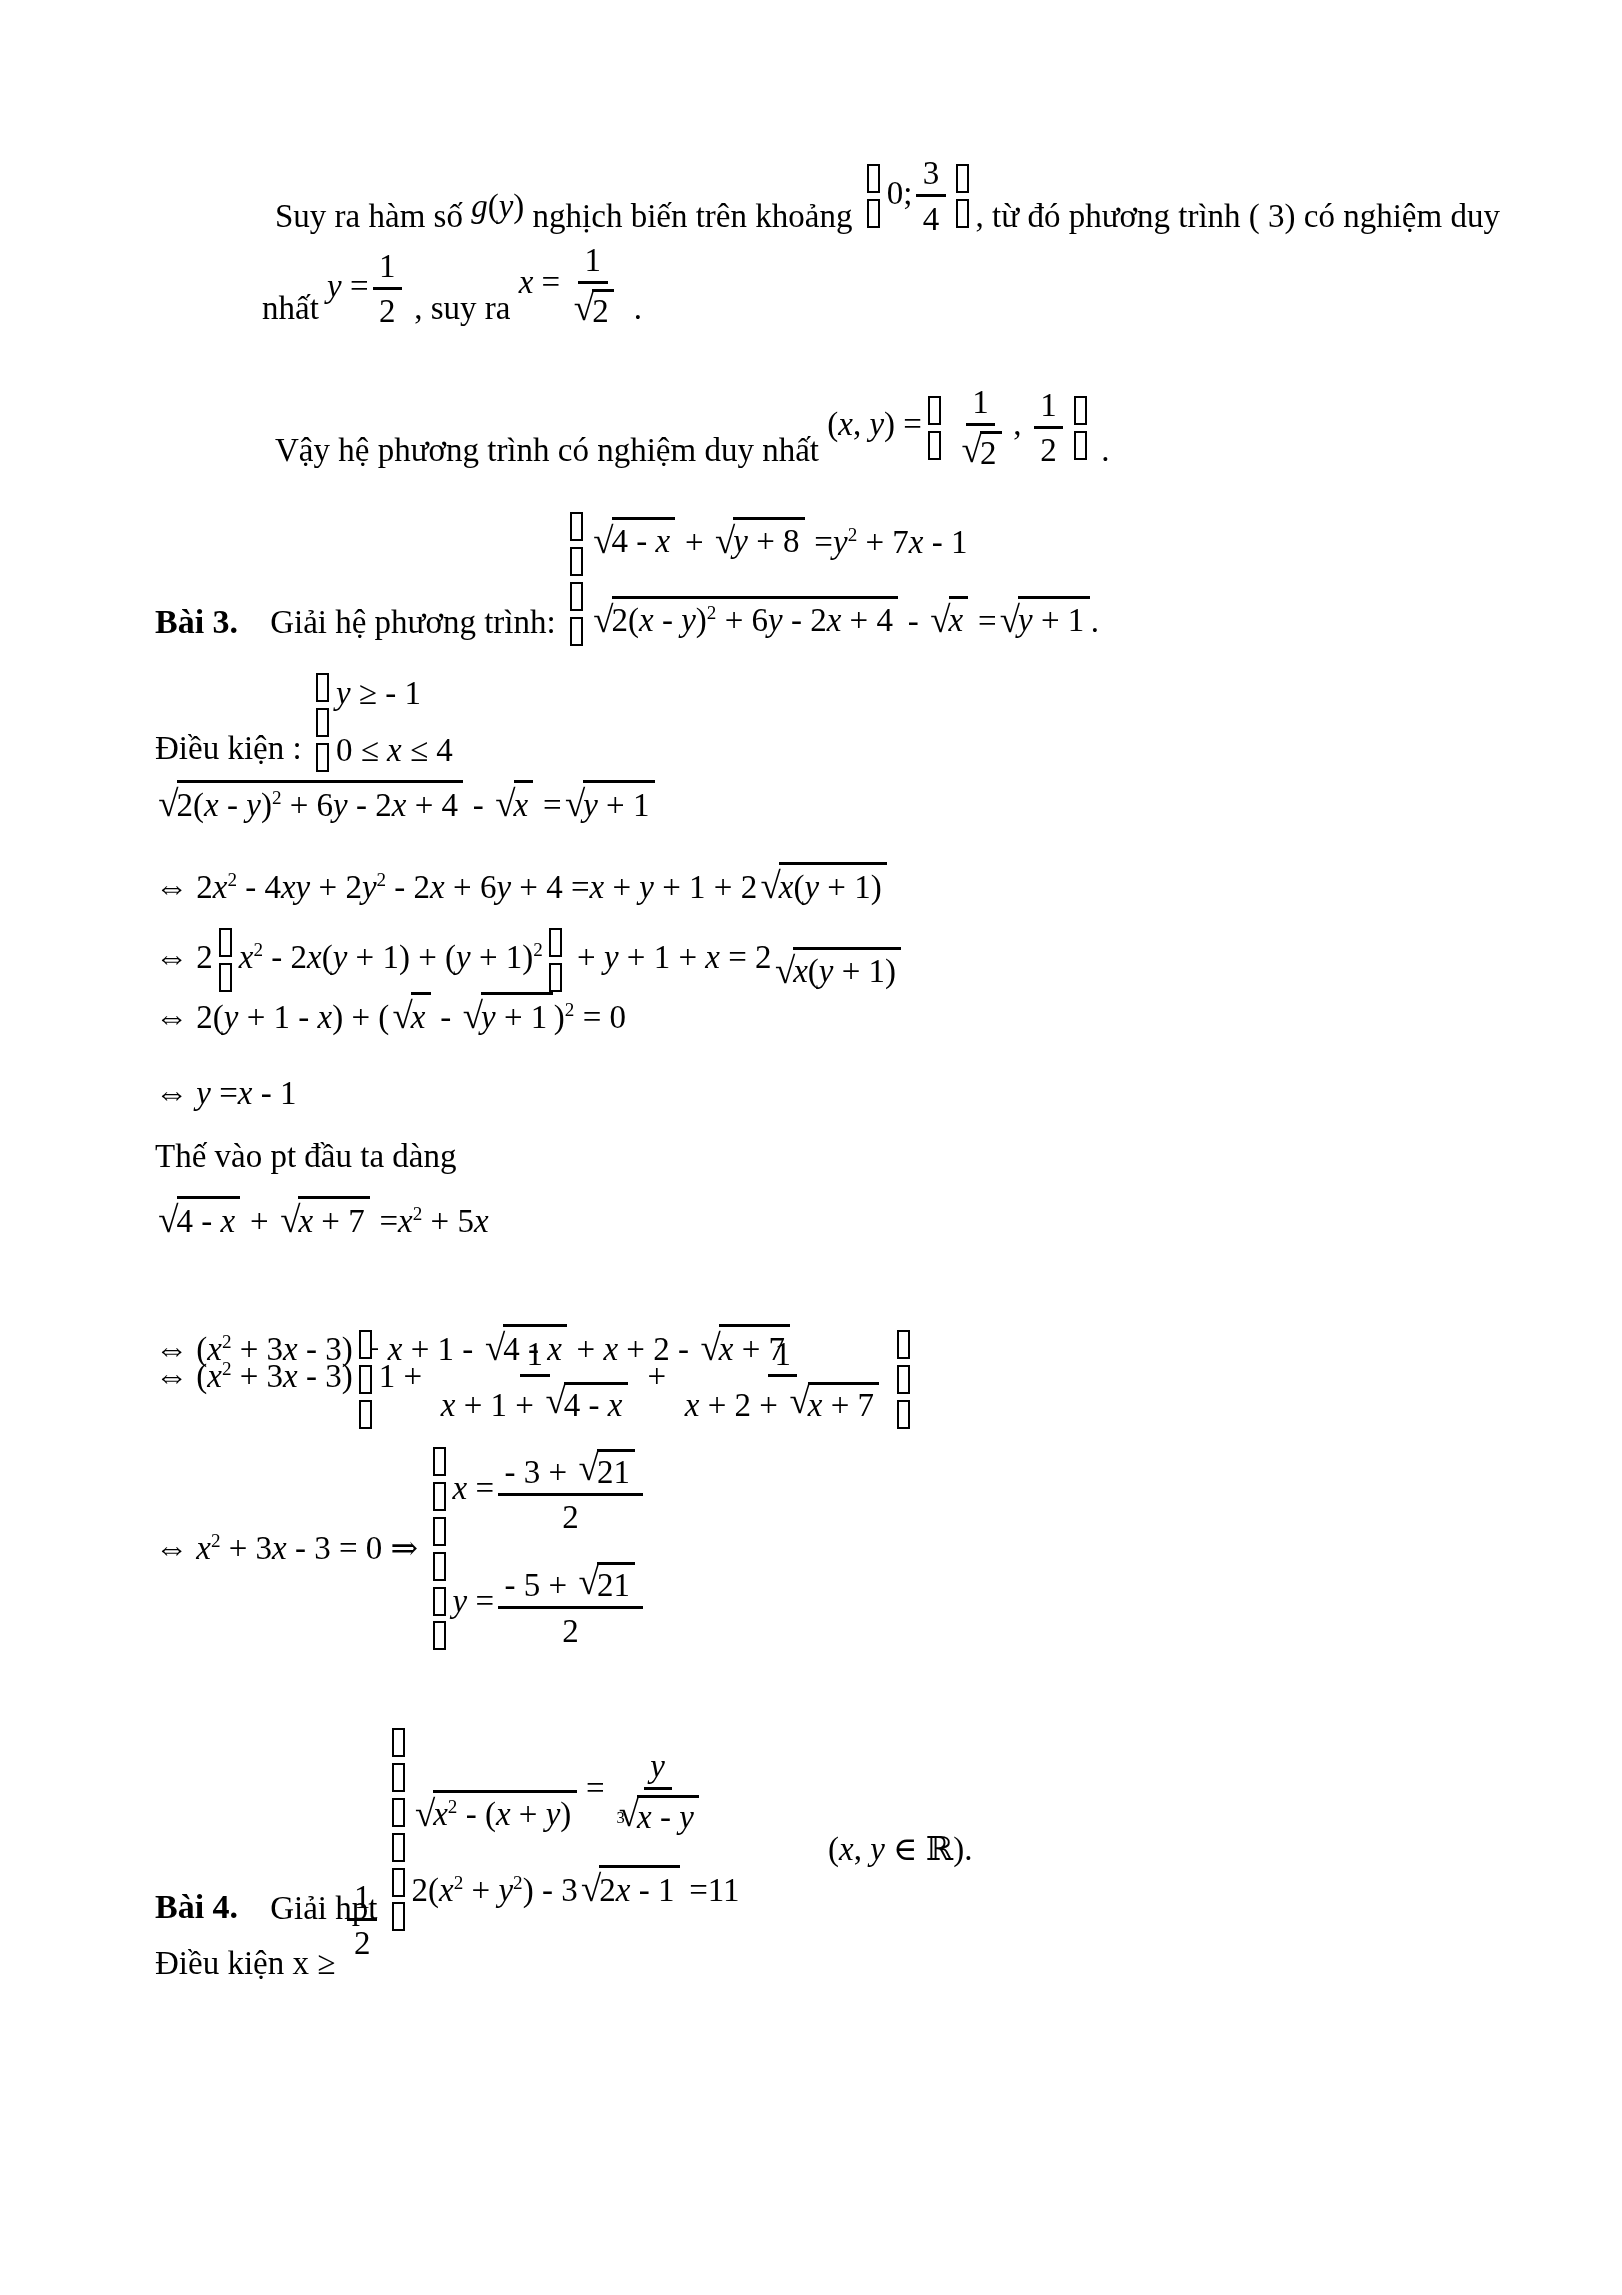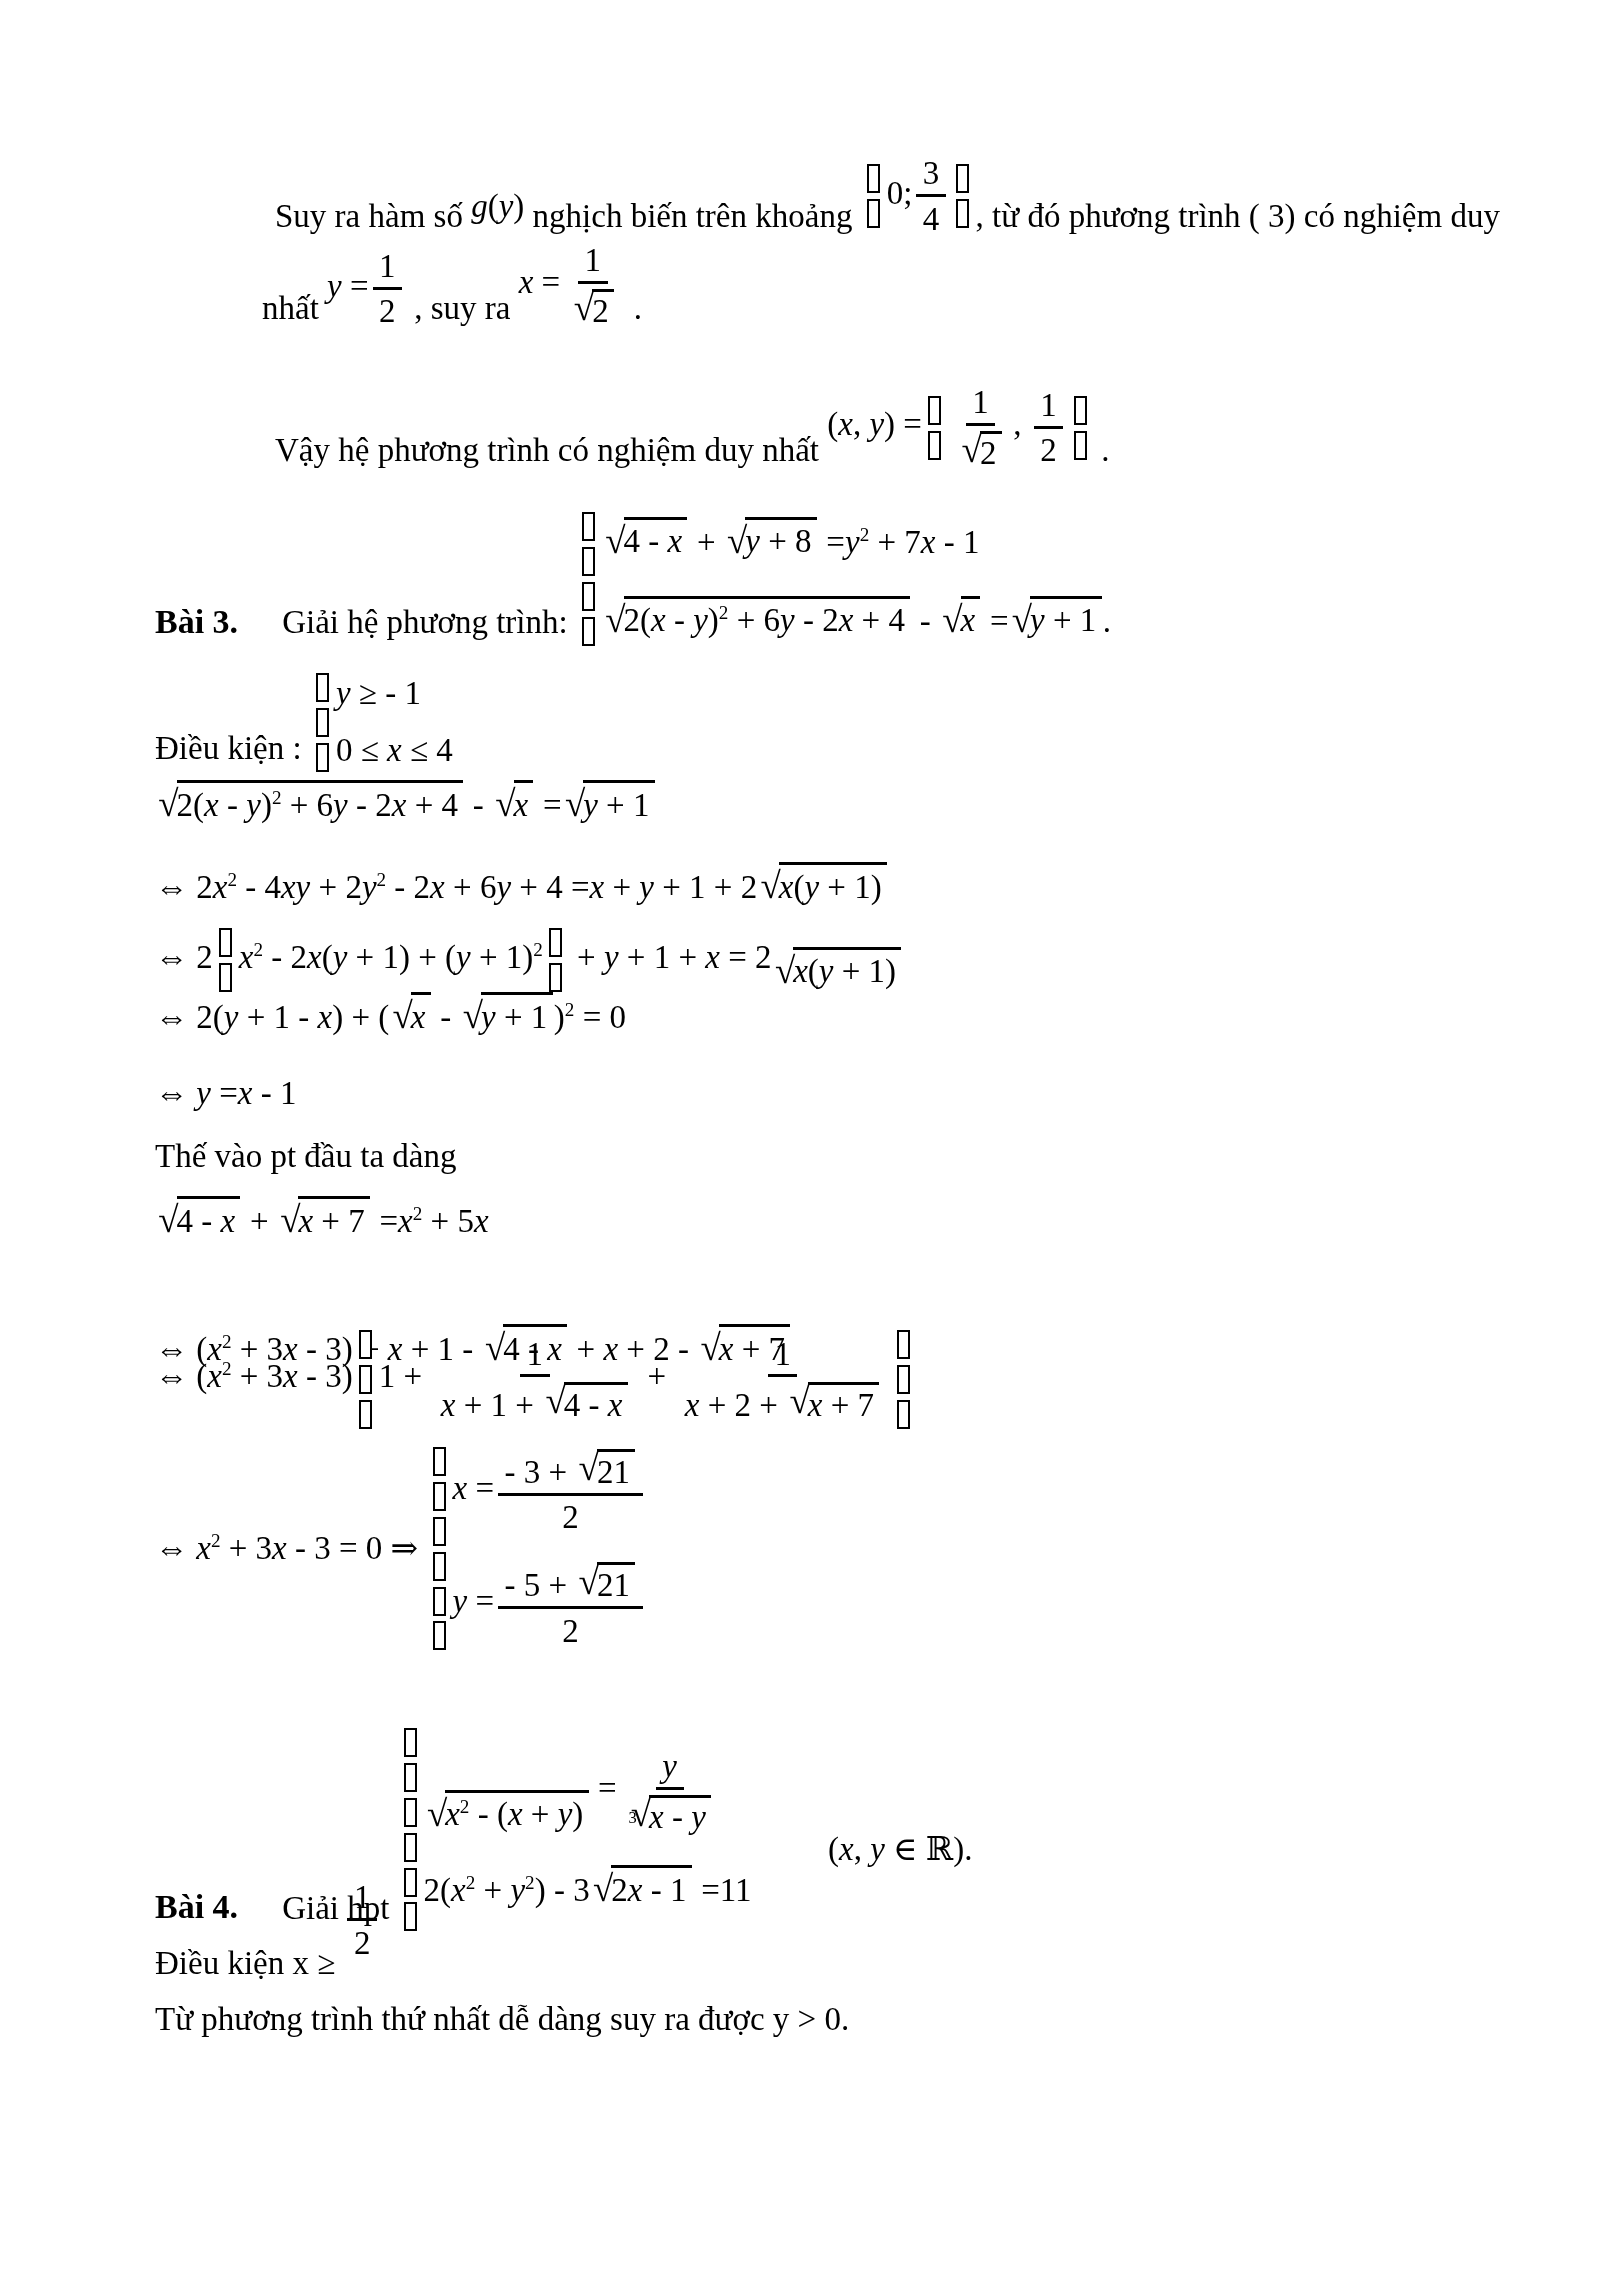--- a/index.html
+++ b/index.html
@@ -1,20 +1,20 @@
 <!DOCTYPE html>
 <html style="font-size:10.5px"><head>
 <meta charset="utf-8">
 <style>
   html,body{margin:0;padding:0;background:#e8e8e8;}
   .page{position:relative;background:#ffffff;overflow:hidden;color:#000;}
   .block{position:absolute;display:flex;align-items:flex-end;white-space:pre;line-height:1.2;}
   .block.center{align-items:center;}
   .txt,.math{font-family:"Liberation Serif","DejaVu Serif",serif;font-size:33px;color:#000;}
-  .label{font-family:"Liberation Serif","DejaVu Serif",serif;font-size:34px;font-weight:bold;margin-right:44px;text-align:center;}
+  .label{font-family:"Liberation Serif","DejaVu Serif",serif;font-size:34px;font-weight:bold;margin-right:32px;text-align:center;}
   .math i{font-style:italic;}
   sup{font-size:0.58em;vertical-align:super;line-height:0;}
   .frac{display:inline-flex;flex-direction:column;align-items:center;vertical-align:middle;margin:0 3.9px;line-height:1.05;}
   .frac .num{border-bottom:3.3px solid #000;padding:0 6.5px 3.3px;}
   .frac .den{padding:4.6px 6.5px 0;}
   .sqrt{display:inline-flex;align-items:stretch;margin:0 1.3px;vertical-align:bottom;}
   .rsign{font-size:1.12em;line-height:1;align-self:flex-end;transform:translate(2px,-2px);}
   .ridx{font-size:0.5em;align-self:flex-start;margin-right:-7.9px;transform:translate(0px,14.4px);z-index:1;}
   .rbody{border-top:3.3px solid #000;padding:2.6px 5.2px 0 0;}
   .tofu{width:13px;height:29px;border:2px solid #000;box-sizing:border-box;display:block;background:#fff;}
@@ -38,15 +38,14 @@
     <div class="block" style="left: 155px; top: 992px;"><span class="math">⇔ 2(<i>y</i> + 1 - <i>x</i>) + (<span class="sqrt"><span class="rsign">√</span><span class="rbody"><i>x</i></span></span> - <span class="sqrt"><span class="rsign">√</span><span class="rbody"><i>y</i> + 1</span></span>)<sup>2</sup> = 0</span></div>
     <div class="block" style="left: 155px; top: 1074px;"><span class="math">⇔ <i>y</i> =<i>x</i> - 1</span></div>
     <div class="block" style="left: 155px; top: 1137px;"><span class="txt">Thế vào pt đầu ta dàng</span></div>
     <div class="block" style="left: 155px; top: 1196px;"><span class="math"><span class="sqrt"><span class="rsign">√</span><span class="rbody">4 - <i>x</i></span></span> + <span class="sqrt"><span class="rsign">√</span><span class="rbody"><i>x</i> + 7</span></span> =<i>x</i><sup>2</sup> + 5<i>x</i></span></div>
     <div class="block" style="left: 155px; top: 1324px;"><span class="math">⇔ (<i>x</i><sup>2</sup> + 3<i>x</i> - 3) + <i>x</i> + 1 - <span class="sqrt"><span class="rsign">√</span><span class="rbody">4 - <i>x</i></span></span> + <i>x</i> + 2 - <span class="sqrt"><span class="rsign">√</span><span class="rbody"><i>x</i> + 7</span></span></span></div>
     <div class="block" style="left: 155px; top: 1330px;"><span class="math">⇔ (<i>x</i><sup>2</sup> + 3<i>x</i> - 3)<span class="tstack"><span class="tofu"></span><span class="tofu"></span><span class="tofu"></span></span>1 + <span class="frac"><span class="num">1</span><span class="den"><i>x</i> + 1 + <span class="sqrt"><span class="rsign">√</span><span class="rbody">4 - <i>x</i></span></span></span></span> + <span class="frac"><span class="num">1</span><span class="den"><i>x</i> + 2 + <span class="sqrt"><span class="rsign">√</span><span class="rbody"><i>x</i> + 7</span></span></span></span><span class="tstack"><span class="tofu"></span><span class="tofu"></span><span class="tofu"></span></span></span></div>
     <div class="block center" style="left: 155px; top: 1447px;"><span class="math">⇔ <i>x</i><sup>2</sup> + 3<i>x</i> - 3 = 0 ⇒ </span><span class="sys math"><span class="tstack"><span class="tofu"></span><span class="tofu"></span><span class="tofu"></span><span class="tofu"></span><span class="tofu"></span><span class="tofu"></span></span><span class="rows" style="gap: 27.5px;"><div class="sysrow math"><i>x</i> =<span class="frac"><span class="num">- 3 + <span class="sqrt"><span class="rsign">√</span><span class="rbody">21</span></span></span><span class="den">2</span></span></div><div class="sysrow math"><i>y</i> =<span class="frac"><span class="num">- 5 + <span class="sqrt"><span class="rsign">√</span><span class="rbody">21</span></span></span><span class="den">2</span></span></div></span></span></div>
     <div class="block" style="left: 155px; top: 1728px;"><span class="label" style="margin-bottom: 3.3px;">Bài 4.</span><span class="txt" style="margin-bottom: 3.3px;">Giải hpt </span><span class="sys math"><span class="tstack"><span class="tofu"></span><span class="tofu"></span><span class="tofu"></span><span class="tofu"></span><span class="tofu"></span><span class="tofu"></span></span><span class="rows" style="gap: 30px;"><div class="sysrow math"><span class="sqrt"><span class="rsign">√</span><span class="rbody"><i>x</i><sup>2</sup> - (<i>x</i> + <i>y</i>)</span></span> =<span class="frac"><span class="num"><i>y</i></span><span class="den"><span class="sqrt"><span class="ridx">3</span><span class="rsign">√</span><span class="rbody"><i>x</i> - <i>y</i></span></span></span></span></div><div class="sysrow math">2(<i>x</i><sup>2</sup> + <i>y</i><sup>2</sup>) - 3<span class="sqrt"><span class="rsign">√</span><span class="rbody">2<i>x</i> - 1</span></span> =11</div></span></span></div>
     <div class="block" style="left: 828px; top: 1830px;"><span class="math">(<i>x</i>, <i>y</i> ∈ ℝ).</span></div>
     <div class="block" style="left: 155px; top: 1903px;"><span class="txt">Điều kiện x ≥ </span><span class="math" style="transform: translateY(-23px);"><span class="frac"><span class="num">1</span><span class="den">2</span></span></span></div>
-    <div class="block" style="left: 155px; top: 2000px;"><span class="txt">Từ phương trình thứ nhất dễ dàng suy ra được y &gt; 0.</span></div>
   </div>
 
 
 </body></html>

